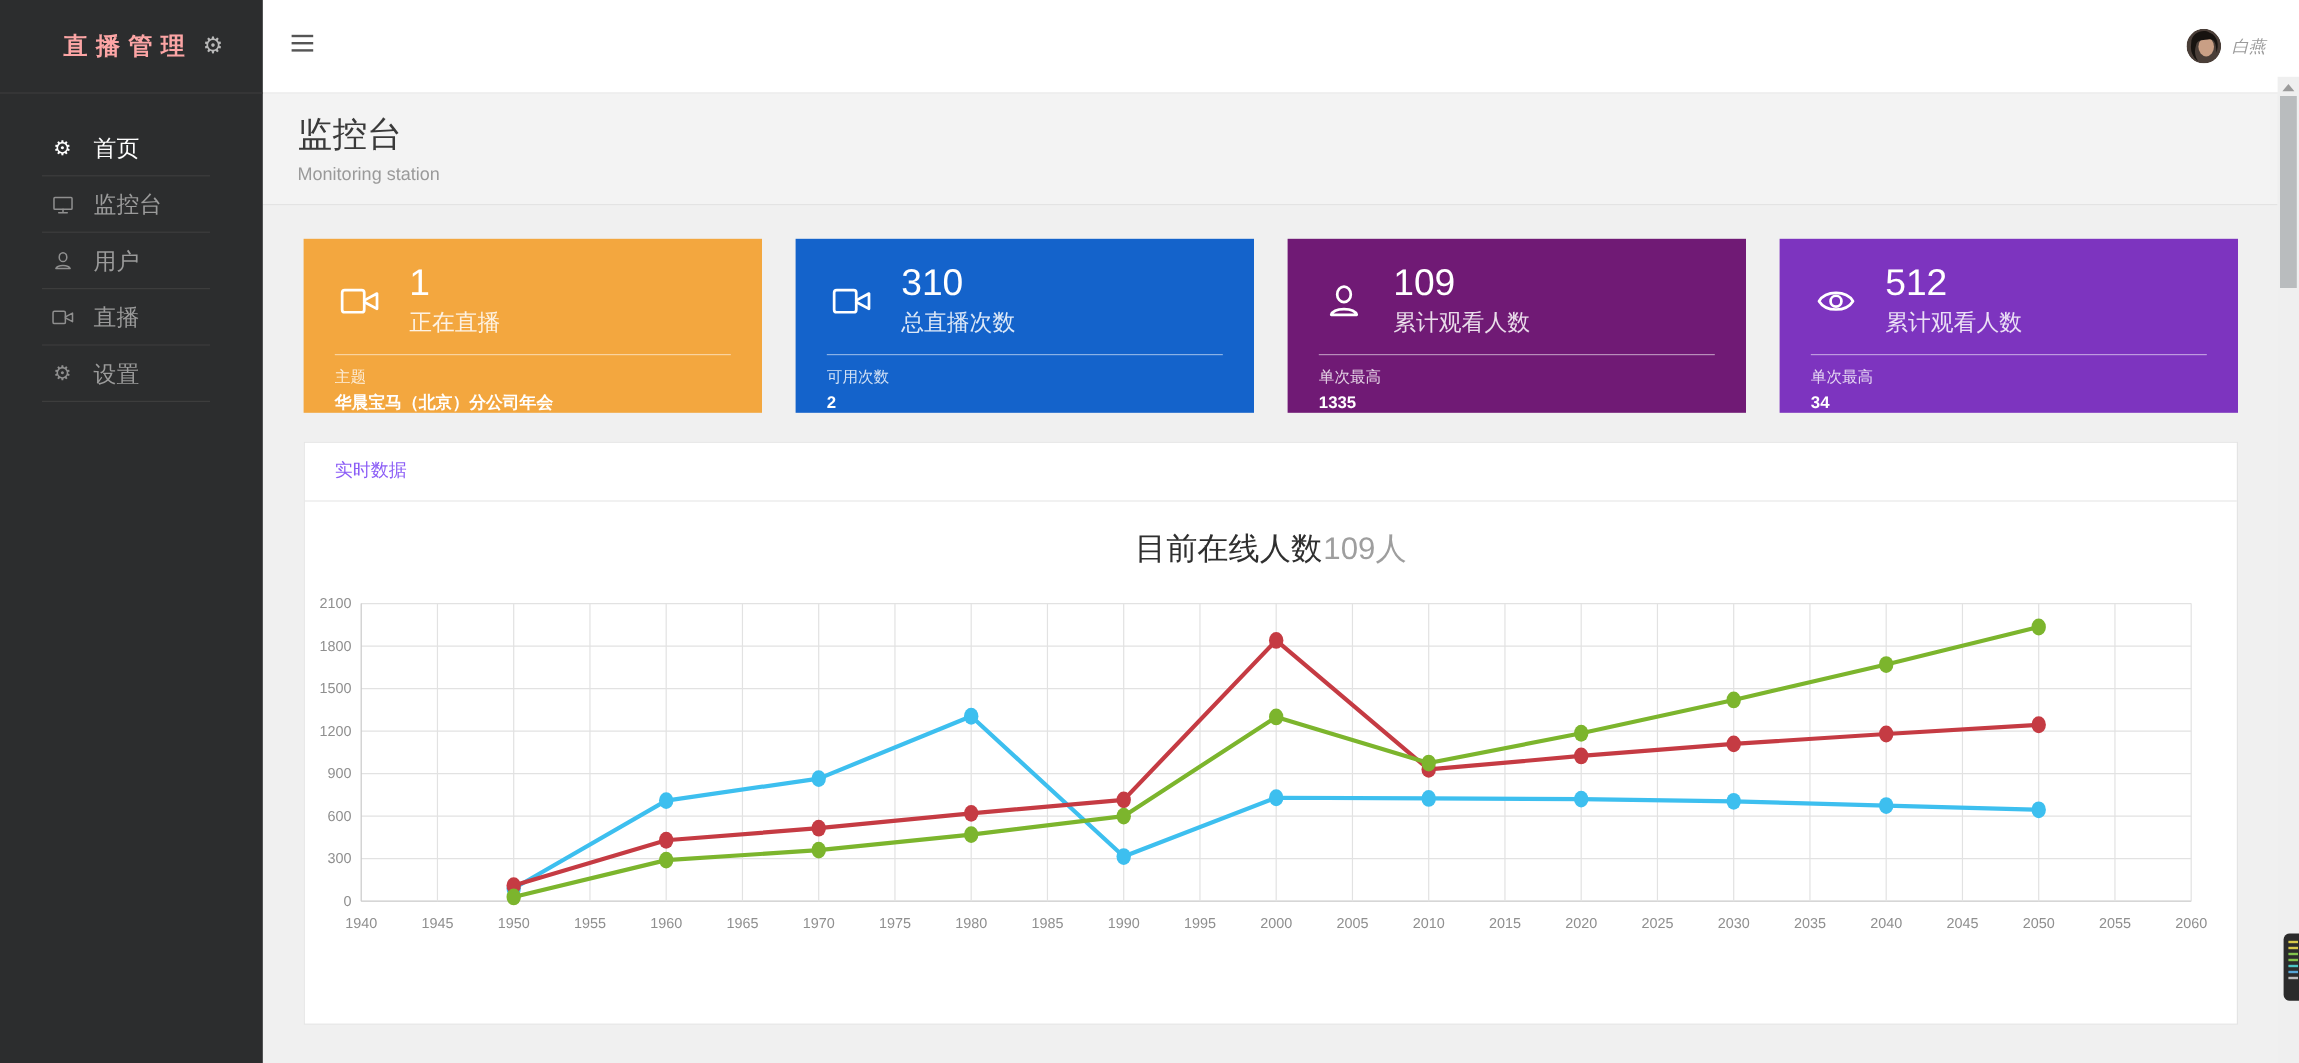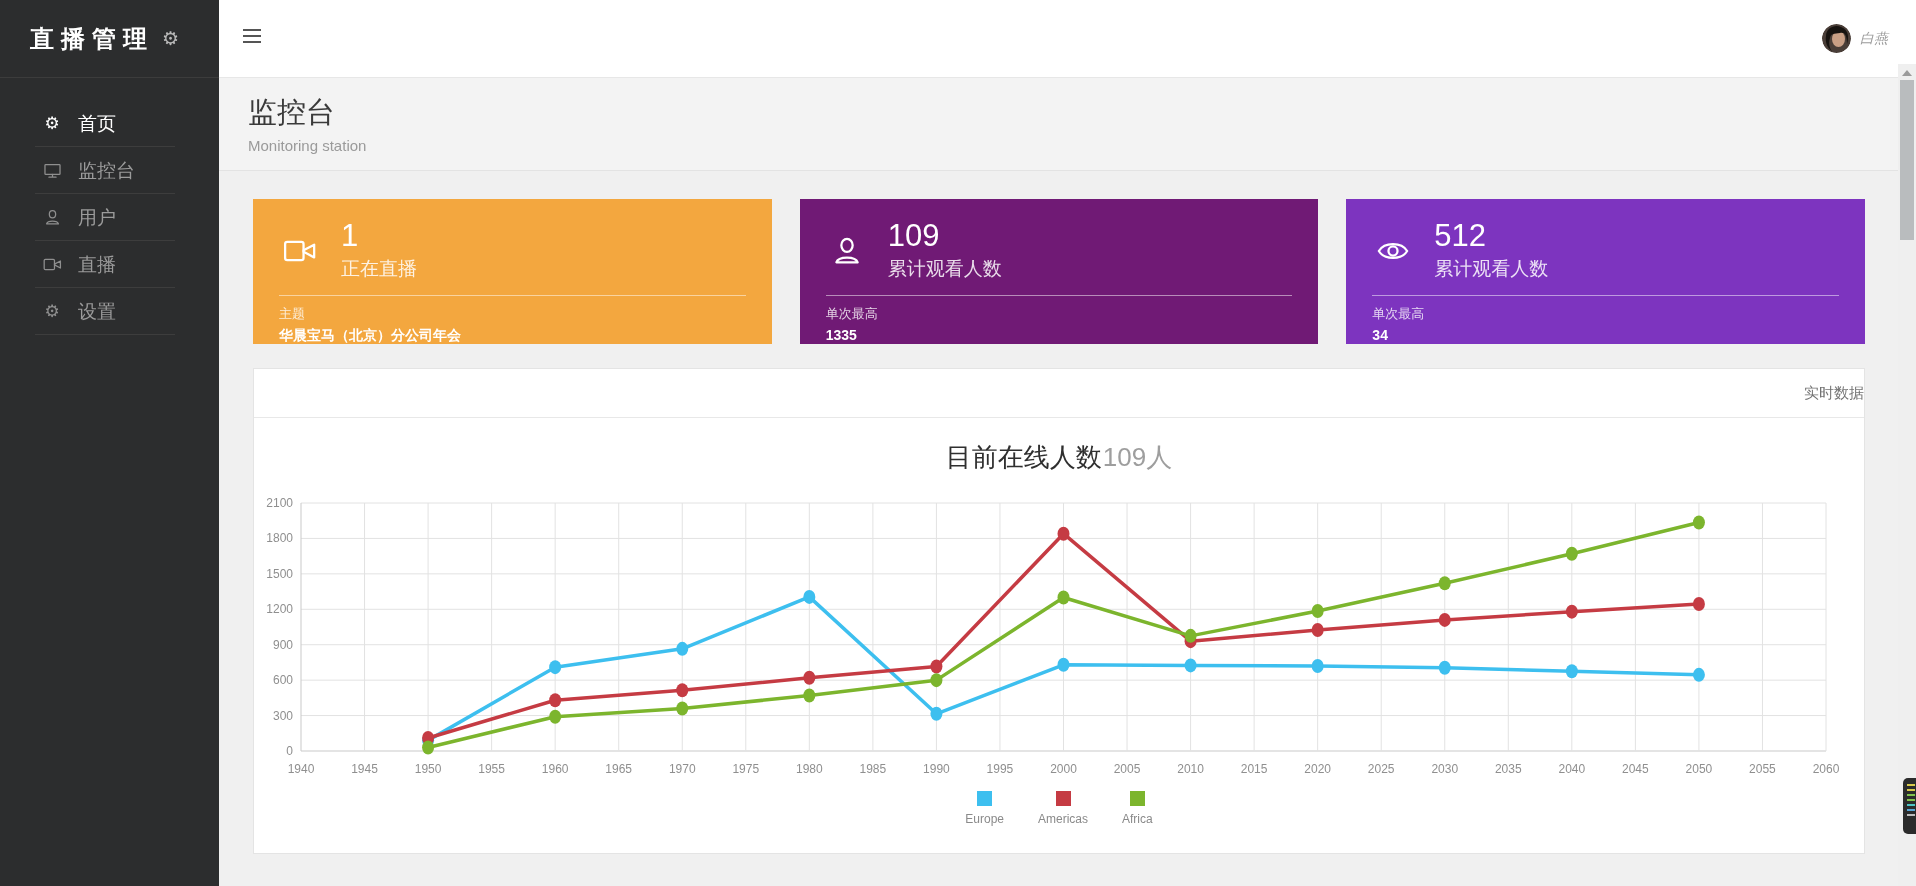--- a/index.html
+++ b/index.html
@@ -4,21 +4,21 @@
 <style>
   html,body{margin:0;padding:0;}
   body{
     width:1916px;height:886px;position:relative;overflow:hidden;
     font-family:"Liberation Sans","DejaVu Sans",sans-serif;
     background:#f0f0f0;color:#333;
   }
   
   .sidebar{position:absolute;left:0;top:0;width:219px;height:886px;background:#2c2d2e;z-index:5;}
   .brand{height:77px;display:flex;align-items:center;padding:0 0 0 30px;border-bottom:1px solid #3c3c3c;}
-  .brand-title{color:#ffffff;font-size:24px;letter-spacing:7px;font-weight:bold;}
+  .brand-title{color:#fca5a5;font-size:20px;letter-spacing:7px;font-weight:bold;margin-left:23px;}
   .brand-gear{color:#b9b9b9;font-size:19px;margin-left:8px;}
   .menu{margin-top:22px;}
   .menu-item{height:47px;display:flex;align-items:center;cursor:pointer;color:#9b9b9b;position:relative;}
   .menu-item .mi-icon{width:20px;height:20px;margin:0 0 0 42px;display:flex;align-items:center;justify-content:center;color:#8f8f8f;font-size:18px;}
   .menu-item .mi-label{margin-left:16px;font-size:19px;}
   .menu-item.active,.menu-item.active .mi-icon{color:#fff;}
   .menu-item::after{content:"";position:absolute;left:35px;right:44px;bottom:0;height:1px;background:#3d3d3d;}
   .mi-icon svg{width:19px;height:19px;display:block;}
   
   .topbar{position:absolute;left:219px;top:0;right:0;height:77px;background:#fff;border-bottom:1px solid #e7e7e7;z-index:4;font-style:italic;}
@@ -39,21 +39,21 @@
   .card-icon{width:44px;height:36px;flex:0 0 44px;display:flex;align-items:center;}
   .card-icon svg{width:42px;height:34px;}
   .card-main{margin-left:18px;}
   .card-value{font-size:31px;line-height:33px;font-weight:normal;}
   .card-label{font-size:19px;margin-top:4px;color:rgba(255,255,255,.85);}
   .card-divider{height:1px;background:rgba(255,255,255,.5);margin:13px 26px 0 26px;}
   .card-sub-label{font-size:13px;color:rgba(255,255,255,.8);margin:9px 26px 0 26px;}
   .card-sub-value{font-size:14px;font-weight:bold;margin:4px 26px 0 26px;}
   
   .panel{margin:24px 33px 0 34px;height:486px;background:#fff;border:1px solid #e4e4e4;box-sizing:border-box;}
-  .panel-header{height:48px;line-height:48px;padding-left:25px;font-size:15px;color:#737373;border-bottom:1px solid #e8e8e8;text-align:right;}
+  .panel-header{height:48px;line-height:48px;padding-left:25px;font-size:15px;color:#8b5cf6;border-bottom:1px solid #e8e8e8;}
   .chart-title{text-align:center;margin-top:22px;font-size:26px;color:#2f2f2f;}
   .chart-title .muted{color:#9e9e9e;margin-left:1px;}
   .chart-wrap{margin-top:6px;}
   .chart-wrap svg{display:block;}
   .legend{display:flex;justify-content:center;gap:34px;margin-top:2px;}
   .legend-item{display:flex;flex-direction:column;align-items:center;cursor:pointer;}
   .legend-swatch{width:15px;height:15px;}
   .legend-label{font-size:12px;color:#8a8a8a;margin-top:6px;}
   
   .scrollbar{position:absolute;right:0;top:64px;bottom:0;width:18px;background:#efefef;z-index:6;}
@@ -148,20 +148,37 @@
             </svg>
           </span>
       <div class="card-main">
         <div class="card-value">1</div>
         <div class="card-label">正在直播</div>
       </div>
     </div>
     <div class="card-divider"></div>
     <div class="card-sub-label">主题</div>
     <div class="card-sub-value">华晨宝马（北京）分公司年会</div>
+      </div>
+      <div class="card" style="background: rgb(20, 99, 203);">
+        <div class="card-top">
+      <span class="card-icon">
+            <svg viewBox="0 0 24 24">
+              <rect x="1.5" y="5.5" width="13" height="13" rx="1.5" fill="none" stroke="currentColor" stroke-width="1.6" stroke-linejoin="round" stroke-linecap="round"></rect>
+              <path d="M14.5 11.5 L22 7.5 V16.5 L14.5 12.5" fill="none" stroke="currentColor" stroke-width="1.6" stroke-linejoin="round" stroke-linecap="round"></path>
+            </svg>
+          </span>
+      <div class="card-main">
+        <div class="card-value">310</div>
+        <div class="card-label">总直播次数</div>
+      </div>
+    </div>
+    <div class="card-divider"></div>
+    <div class="card-sub-label">可用次数</div>
+    <div class="card-sub-value">2</div>
       </div>
       <div class="card" style="background: #701a75;">
         <div class="card-top">
       <span class="card-icon">
             <svg viewBox="0 0 24 24">
               <ellipse cx="12" cy="8" rx="4" ry="4.6" fill="none" stroke="currentColor" stroke-width="1.6" stroke-linejoin="round" stroke-linecap="round"></ellipse>
               <path d="M4.5 20 C6 15.5 18 15.5 19.5 20 Z" fill="none" stroke="currentColor" stroke-width="1.6" stroke-linejoin="round" stroke-linecap="round"></path>
             </svg>
           </span>
       <div class="card-main">
@@ -296,34 +313,20 @@
           <ellipse cx="555.3333333333333" cy="214.4952380952381" rx="6" ry="7" fill="#7CB52D"></ellipse>
           <ellipse cx="682.4166666666667" cy="199.14285714285717" rx="6" ry="7" fill="#7CB52D"></ellipse>
           <ellipse cx="809.5" cy="116.47619047619048" rx="6" ry="7" fill="#7CB52D"></ellipse>
           <ellipse cx="936.5833333333334" cy="154.85714285714283" rx="6" ry="7" fill="#7CB52D"></ellipse>
           <ellipse cx="1063.6666666666665" cy="130.05714285714285" rx="6" ry="7" fill="#7CB52D"></ellipse>
           <ellipse cx="1190.75" cy="102.3047619047619" rx="6" ry="7" fill="#7CB52D"></ellipse>
           <ellipse cx="1317.8333333333335" cy="72.78095238095239" rx="6" ry="7" fill="#7CB52D"></ellipse>
           <ellipse cx="1444.9166666666665" cy="41.485714285714295" rx="6" ry="7" fill="#7CB52D"></ellipse>
         </svg>
       </div>
-    <div class="legend" id="legend">
-        <div class="legend-item">
-          <span class="legend-swatch" style="background:#3DBFEF"></span>
-                   <span class="legend-label">Europe</span>
-        </div>
-        <div class="legend-item">
-          <span class="legend-swatch" style="background:#C53B43"></span>
-                   <span class="legend-label">Americas</span>
-        </div>
-        <div class="legend-item">
-          <span class="legend-swatch" style="background:#7CB52D"></span>
-                   <span class="legend-label">Africa</span>
-        </div>
-      </div>
   </section>
 </main>
 
 <div class="scrollbar">
   <div class="scroll-arrow"></div>
   <div class="scroll-thumb"></div>
 </div>
 <div class="mini-widget">
   <i style="background:#d8c94b"></i>
     <i style="background:#d8c94b"></i>

